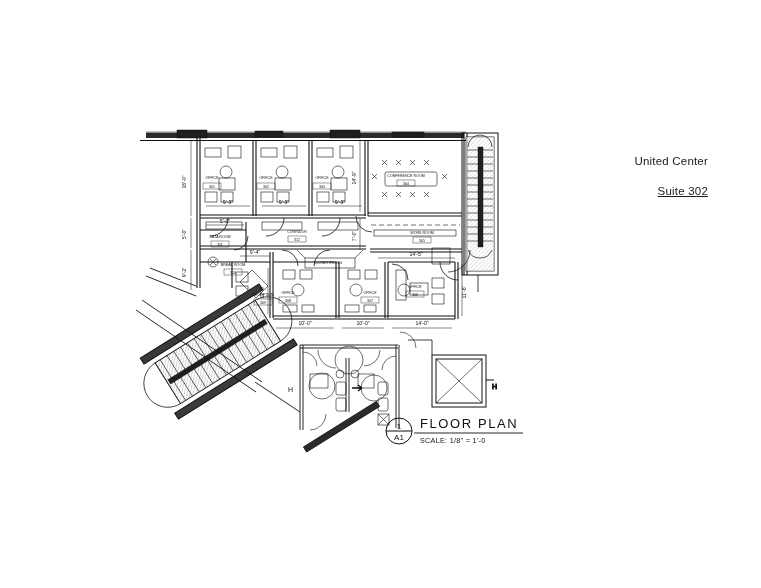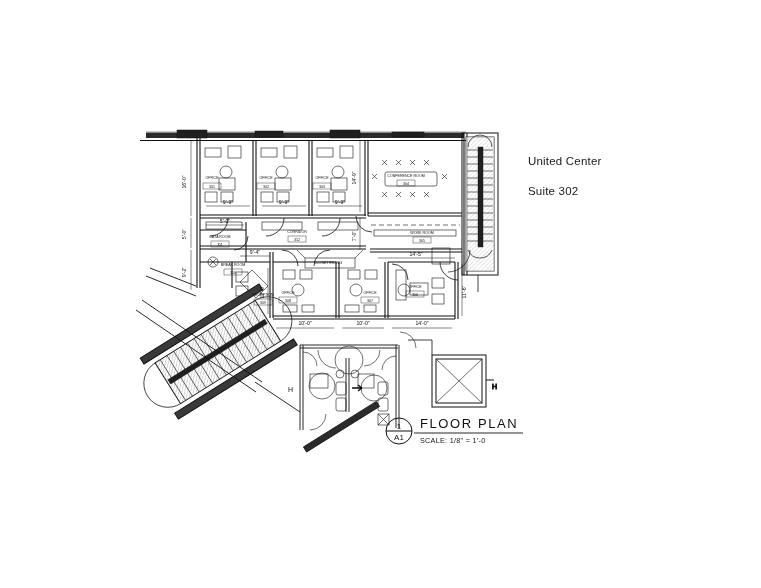--- a/index.html
+++ b/index.html
@@ -13,33 +13,34 @@
     position: relative;
     font-family: "Liberation Sans", sans-serif;
     overflow: hidden;
   }
   #sheet {
     position: absolute;
     left: 0; top: 0;
     width: 730px;
     height: 588px;
     background: #ffffff;
+    text-align: right;
   }
   .title-block {
     position: absolute;
     left: 528px;
     top: 155px;
     width: 180px;
     color: #1a1a1a;
     font-size: 11.5px;
     line-height: 1.05;
     letter-spacing: 0.2px;
   }
   .title-block .line1 { margin: 0 0 18px 0; }
-  .title-block .line2 { margin: 0; }
+  .title-block .line2 { margin: 0; text-decoration: underline; }
   svg { display: block; }
   text { font-family: "Liberation Sans", sans-serif; fill: #111; }
 </style>
 </head>
 <body>
 
 <div id="sheet">
 
   <div class="title-block">
     <p class="line1">United Center</p>

